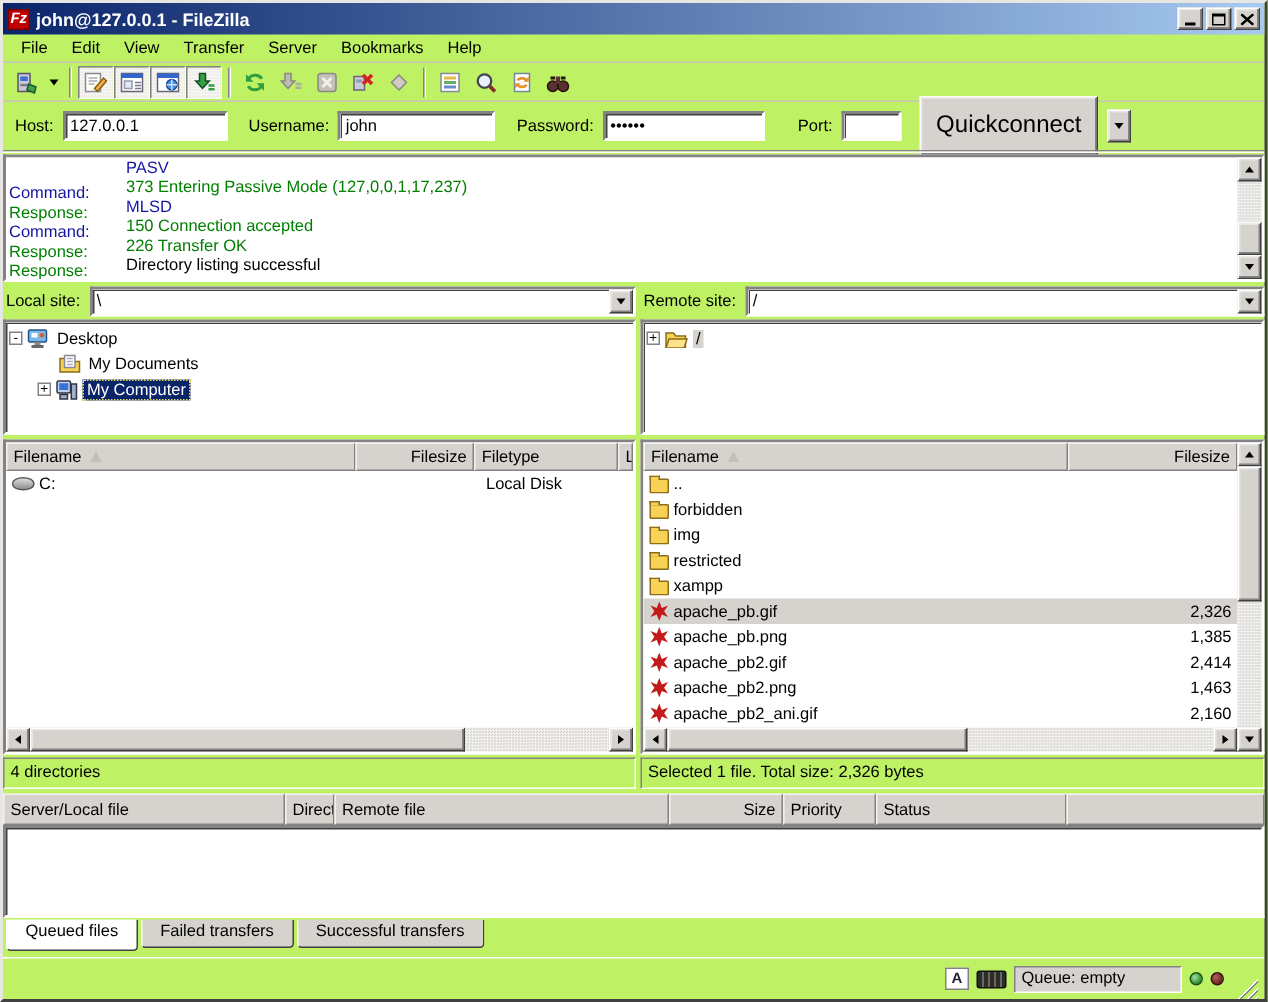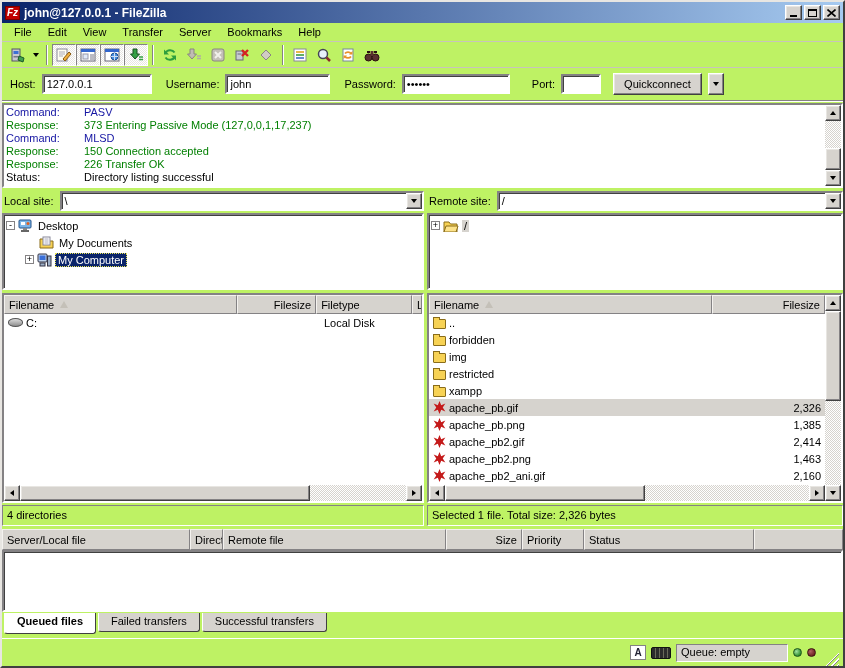--- a/index.html
+++ b/index.html
@@ -34,28 +34,28 @@
   .tb.pressed { border-color:#848284 #fff #fff #848284;
     background:repeating-conic-gradient(#fff 0 25%, #e8e6e2 0 50%) 0 0/2px 2px; }
   .tb-drop { width:12px; height:22px; display:flex; align-items:center; justify-content:center; }
   .tri-dn { width:0; height:0; border-left:3px solid transparent; border-right:3px solid transparent; border-top:4px solid #000; }
   .tsep { width:0; height:20px; border-left:1px solid #848284; border-right:1px solid #fff; margin:0 4px; }
   
   .quickbar { position:absolute; left:0; top:66px; width:841px; height:32px; display:flex; align-items:center; gap:6px; padding-left:8px; }
   .qc-label { white-space:nowrap; }
   .field { height:20px; border:2px solid; border-color:#848284 #fff #fff #848284; box-shadow:inset 1px 1px #404040;
     background:#fff; font-family:"Liberation Sans",sans-serif; font-size:11px; padding:0 3px; outline:none; }
-  .qc-btn { height:22px; padding:0 10px; font-family:"Liberation Sans",sans-serif; font-size:11px; }
+  .qc-btn { height:40px; padding:0 10px; font-family:"Liberation Sans",sans-serif; font-size:16px; }
   .qc-drop { width:16px; height:22px; display:flex; align-items:center; justify-content:center; }
   .sep-line { position:absolute; left:0; top:98px; width:841px; height:2px; border-top:1px solid #848284; border-bottom:1px solid #fff; }
   
   .logbox { position:absolute; left:0; top:101px; width:841px; height:85px; display:flex; }
   .log-lines { flex:1; padding:1px 2px; overflow:hidden; background:#fff; }
   .log-line { display:flex; height:13px; line-height:13px; white-space:nowrap; }
-  .log-label { width:78px; flex:none; }
+  .log-label { width:78px; flex:none;margin-top:17px; }
   .t-command { color:#1515a3; }
   .t-response { color:#007f00; }
   .t-status { color:#000; }
   
   .vscroll { width:16px; flex:none; display:flex; flex-direction:column;
     background:repeating-conic-gradient(#fff 0 25%, #d6d3ce 0 50%) 0 0/2px 2px; }
   .hscroll { height:16px; flex:none; display:flex;
     background:repeating-conic-gradient(#fff 0 25%, #d6d3ce 0 50%) 0 0/2px 2px; }
   .sb-btn { width:16px; height:16px; flex:none; display:flex; align-items:center; justify-content:center; }
   .sb-thumb-v { width:16px; flex:none; }
@@ -106,21 +106,21 @@
   .icon-imgfile { width:13px; height:13px; flex:none; background:#c41a1a;
     clip-path:polygon(50% 0%,63% 33%,95% 20%,75% 50%,95% 80%,63% 67%,50% 100%,37% 67%,5% 80%,25% 50%,5% 20%,37% 33%); }
   .icon-disk { width:15px; height:9px; flex:none; background:linear-gradient(#dcdcdc,#8f8f8f); border:1px solid #555; border-radius:50%/45%; }
   .tree-ico { flex:none; }
   
   .queue-hdr { position:absolute; left:0; top:527px; width:841px; height:21px; display:flex; }
   .queue-hdr .hdr-cell { height:21px; }
   .queue-body { position:absolute; left:0; top:548px; width:841px; height:62px; }
   .tabs { position:absolute; left:2px; top:611px; height:22px; display:flex; gap:2px; align-items:flex-start; }
   .tab { height:19px; padding:2px 12px; background:#d6d3ce; border:1px solid; border-color:#fff #404040 #404040 #fff; border-top:none; border-radius:0 0 3px 3px; white-space:nowrap; }
-  .tab.active { height:21px; background:#fff; font-weight:bold;text-align:right; }
+  .tab.active { height:21px; background:#fff; font-weight:normal;text-align:right; }
   
   .statusbar { position:absolute; left:0; top:636px; width:841px; height:28px; border-top:1px solid #fff;
     display:flex; align-items:center; justify-content:flex-end; gap:5px; padding:0 4px; }
   .ind-a { width:16px; height:15px; background:#fff; border:1px solid #848284; font-weight:bold; font-size:10px;
     display:flex; align-items:center; justify-content:center; color:#223; }
   .ind-badge { width:20px; height:12px; background:#2c2c2c; border:1px solid #111; border-radius:2px;
     background-image:repeating-linear-gradient(90deg,#2c2c2c 0 3px,#6a6a5a 3px 4px); }
   .queue-panel { width:112px; height:18px; border:1px solid; border-color:#848284 #fff #fff #848284; padding:1px 4px; white-space:nowrap; background:#d6d3ce; }
   .led { width:9px; height:9px; border-radius:50%; flex:none; }
   .led.green { background:radial-gradient(circle at 35% 35%, #9fe09f, #2f8f2f 70%); border:1px solid #1c521c; }
@@ -576,21 +576,21 @@
       </div>
     <div class="hdr-cell" style="width:223px">
         <span>Remote file</span>
       </div>
     <div class="hdr-cell num" style="width:76px">
         <span>Size</span>
       </div>
     <div class="hdr-cell" style="width:62px">
         <span>Priority</span>
       </div>
-    <div class="hdr-cell" style="width:170px">
+    <div class="hdr-cell" style="width:127px">
         <span>Status</span>
       </div>
     <div class="hdr-cell" style="flex:1"></div>
   </div>
   <div class="queue-body sunken"></div>
 
   <div class="tabs">
     <div class="tab active">Queued files</div>
     <div class="tab">Failed transfers</div>
     <div class="tab">Successful transfers</div>

